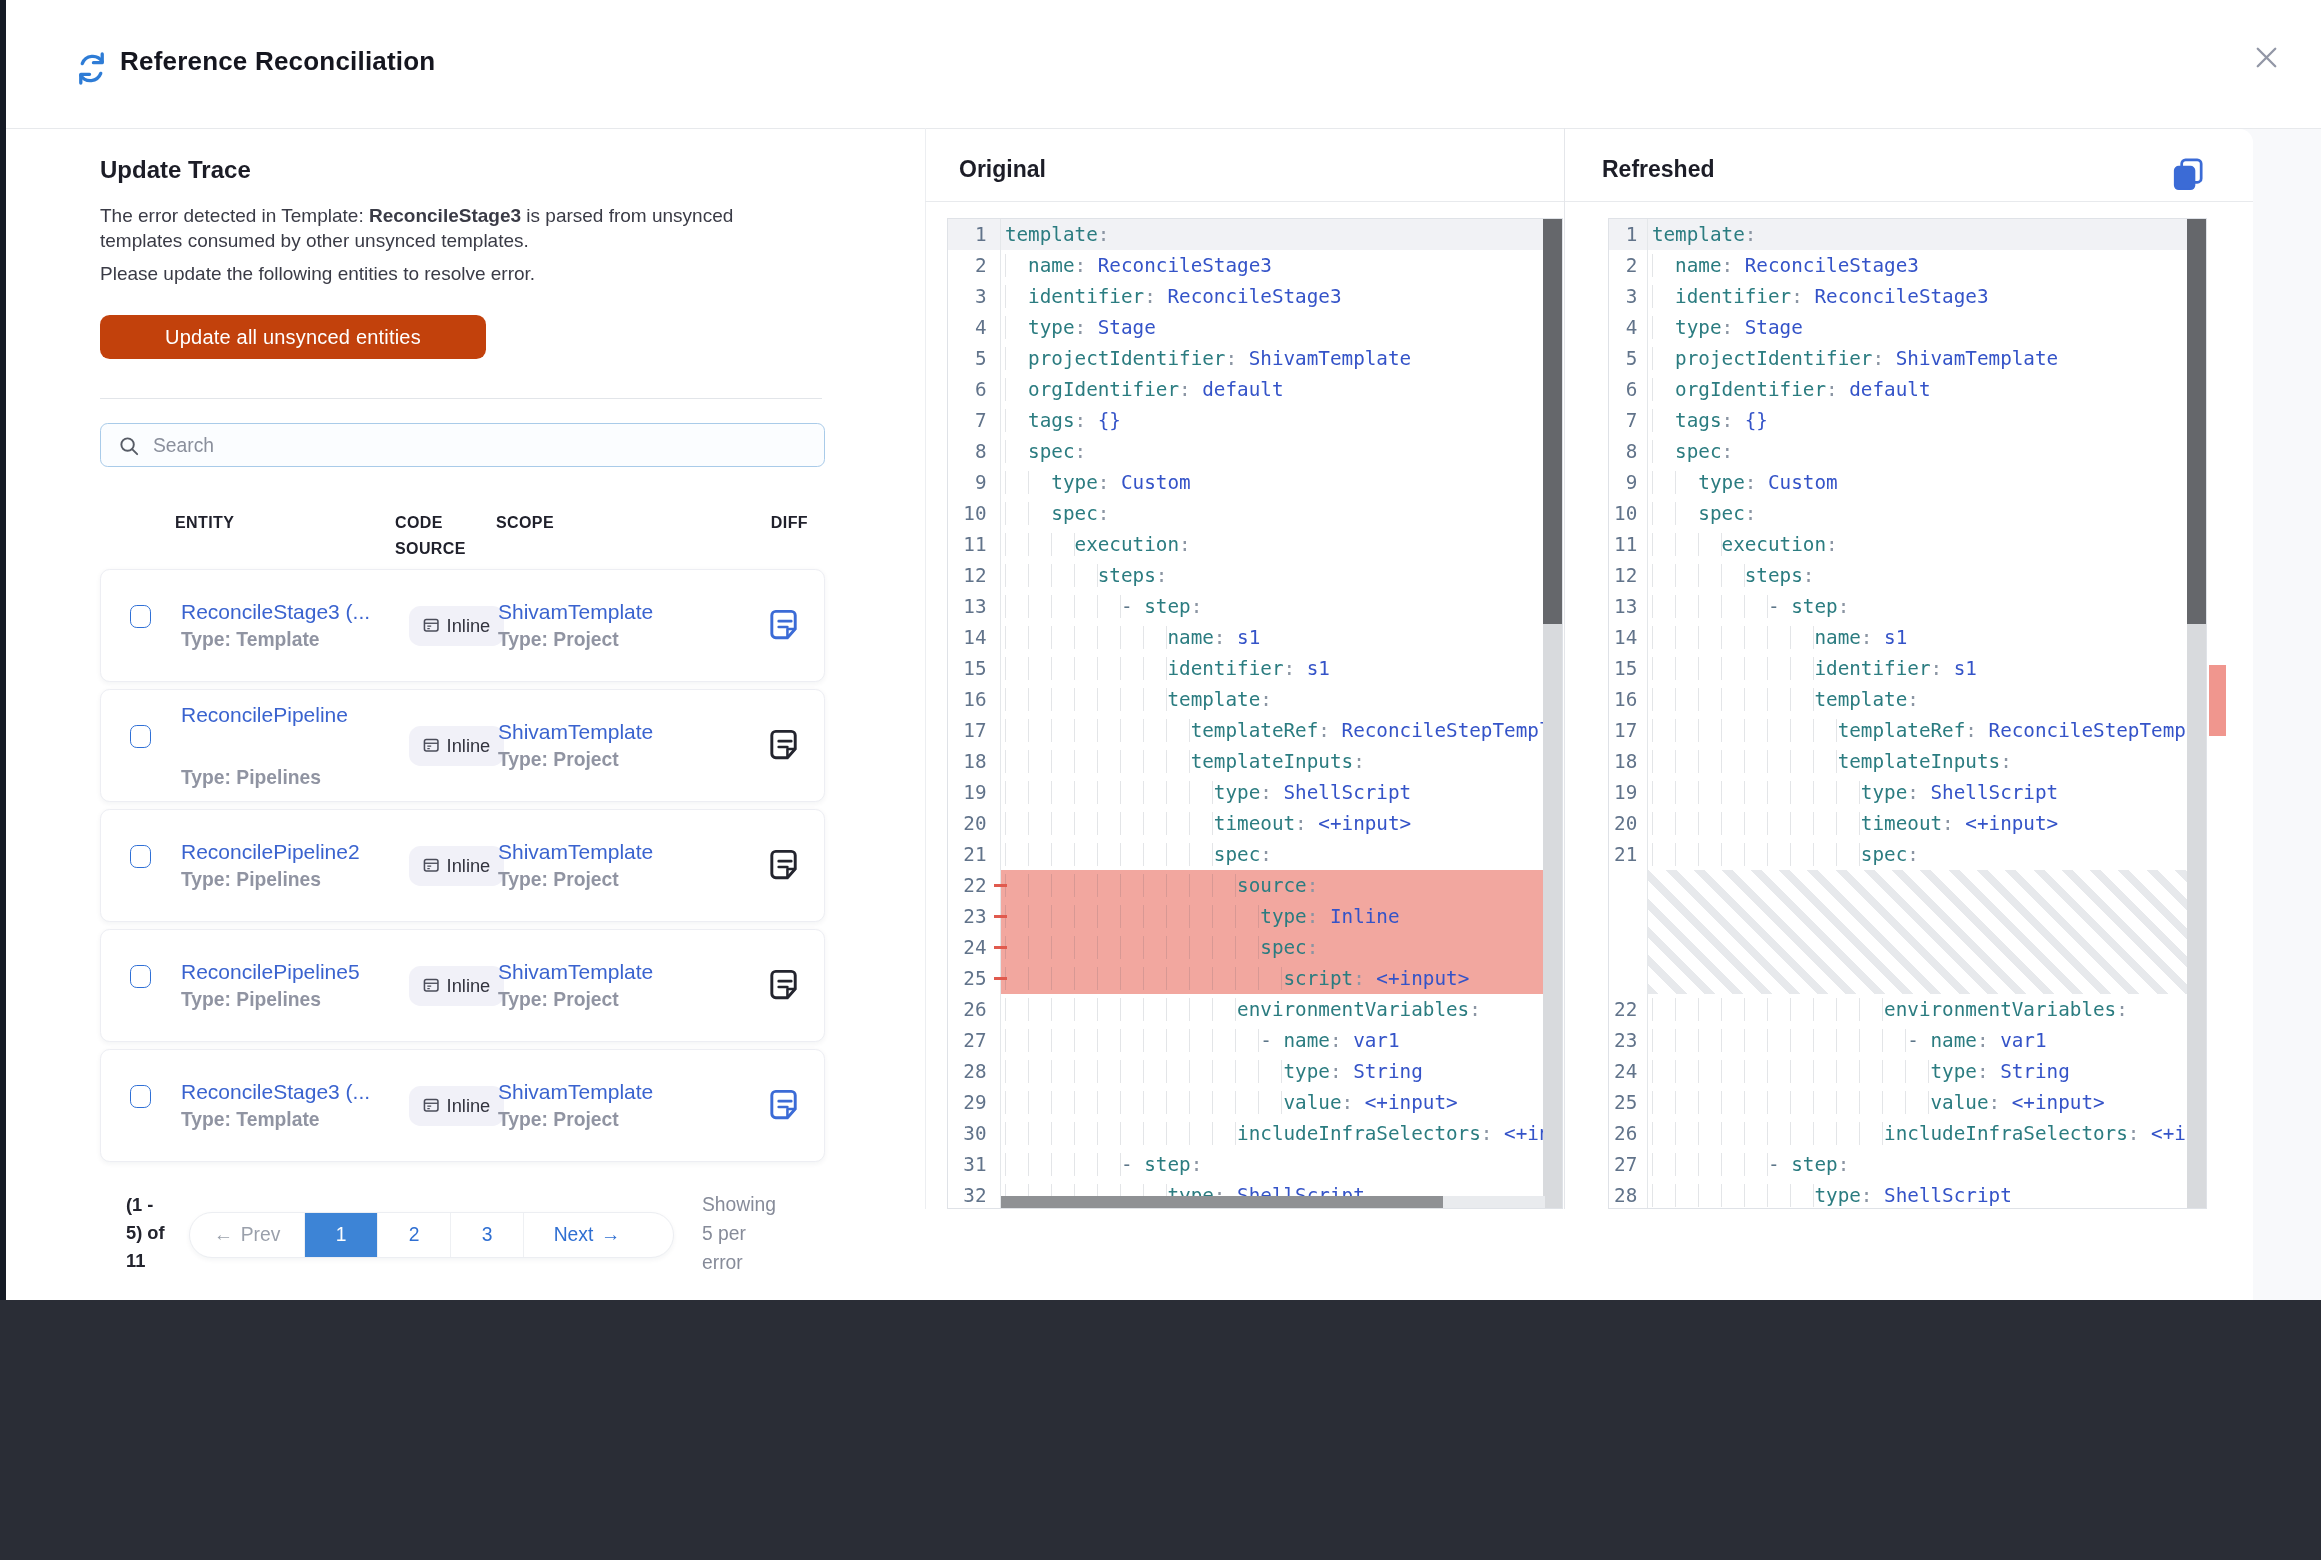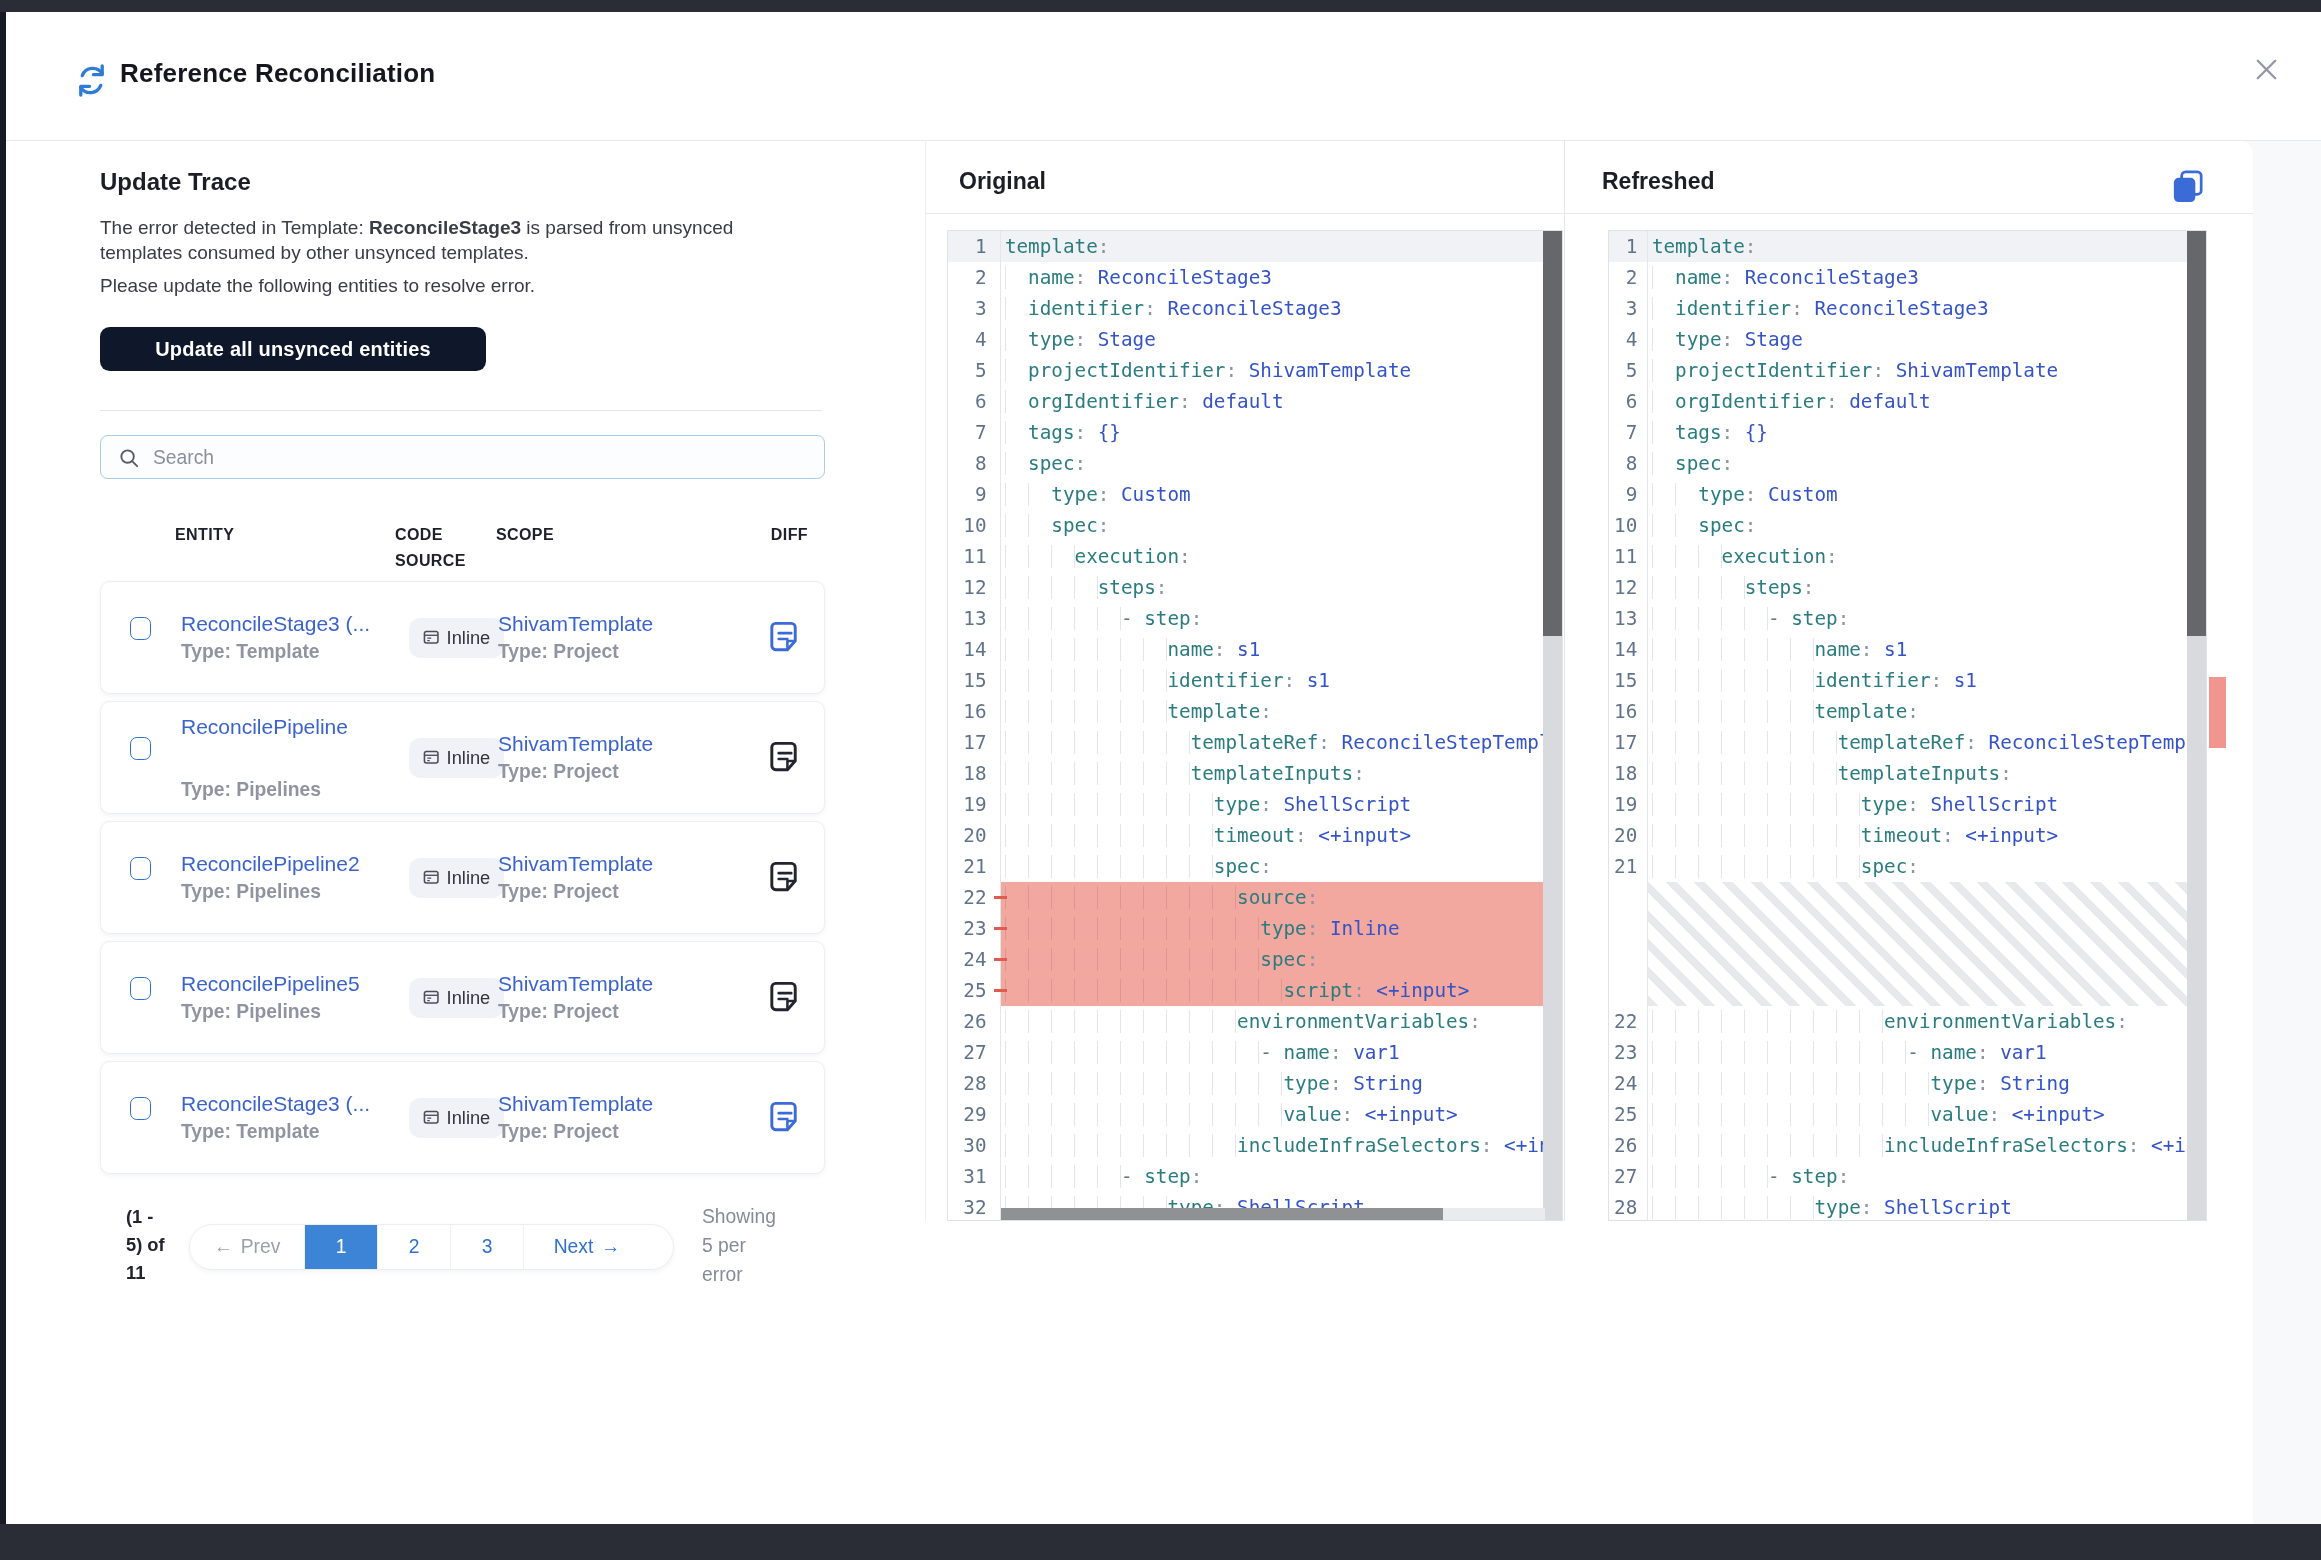--- a/index.html
+++ b/index.html
@@ -1,33 +1,33 @@
 <!DOCTYPE html>
 <html><head>
 <meta charset="utf-8">
 <style>
   html,body{margin:0;padding:0;background:#2a2d36;}
-  #app{position:relative;width:2321px;height:1512px;background:#f8f9fb;overflow:hidden;
-       font-family:"Liberation Sans", sans-serif;color:#23242e;margin-top:12px;}
+  #app{position:relative;width:2321px;height:1300px;background:#f8f9fb;overflow:hidden;
+       font-family:"Liberation Sans", sans-serif;color:#23242e;}
   .abs{position:absolute;}
   
   #left-edge{left:0;top:0;width:5.8px;height:1554px;background:#151a25;}
   #bottom-bar-left{left:0;top:1552px;width:286px;height:8.7px;background:#151a25;}
   #bottom-bar-right{left:286px;top:1552px;width:2035px;height:8.7px;background:#5e6164;}
   #dlg-header{left:0;top:0;width:2321px;height:128px;background:#ffffff;border-bottom:1px solid #e7e9ec;}
   #body-card{left:5.8px;top:129px;width:2247px;height:1422px;background:#ffffff;border-radius:0 13.5px 0 13.5px;}
   #dlg-title{left:120px;top:46px;font-size:26px;font-weight:bold;color:#15161f;letter-spacing:0.2px;}
   #refresh-ic{left:73px;top:50px;}
   #close-btn{left:2250px;top:41px;width:33px;height:33px;cursor:pointer;}
   
   #et-heading{left:100px;top:156px;font-size:24px;font-weight:bold;color:#1c1d27;}
   #et-desc{left:100px;top:203px;width:676px;font-size:19px;line-height:25px;color:#3a3b46;}
   #et-desc2{left:100px;top:263px;width:676px;font-size:19px;color:#3a3b46;}
-  #update-btn{left:100px;top:315px;width:386px;height:44px;background:#0f172a;border:none;border-radius:9.7px;
-      color:#ffffff;font-size:20px;font-weight:bold;font-family:inherit;letter-spacing:0.2px;}
+  #update-btn{left:100px;top:315px;width:386px;height:44px;background:#c2410c;border:none;border-radius:9.7px;
+      color:#ffffff;font-size:20px;font-weight:normal;font-family:inherit;letter-spacing:0.2px;}
   #col-hr{left:100px;top:398px;width:722px;height:1px;background:#e2e5e9;}
   #search-wrap{left:100px;top:423px;width:725px;height:44px;background:#fbfdff;border:1px solid #a9cbe9;
       border-radius:7.7px;box-sizing:border-box;}
   #search-input{position:absolute;left:50px;top:1.9px;width:657px;height:39px;border:none;outline:none;
       background:transparent;font-size:19.3px;color:#3a3b46;font-family:inherit;}
   #search-input::placeholder{color:#8a8f9c;}
   #search-ic{position:absolute;left:17.4px;top:10.6px;}
   .th{position:absolute;top:510px;font-size:16px;font-weight:bold;color:#20212c;letter-spacing:0.4px;line-height:26px;}
   
   .row-card{position:absolute;left:100px;width:725px;height:113px;background:#ffffff;border:1px solid #edeef3;

